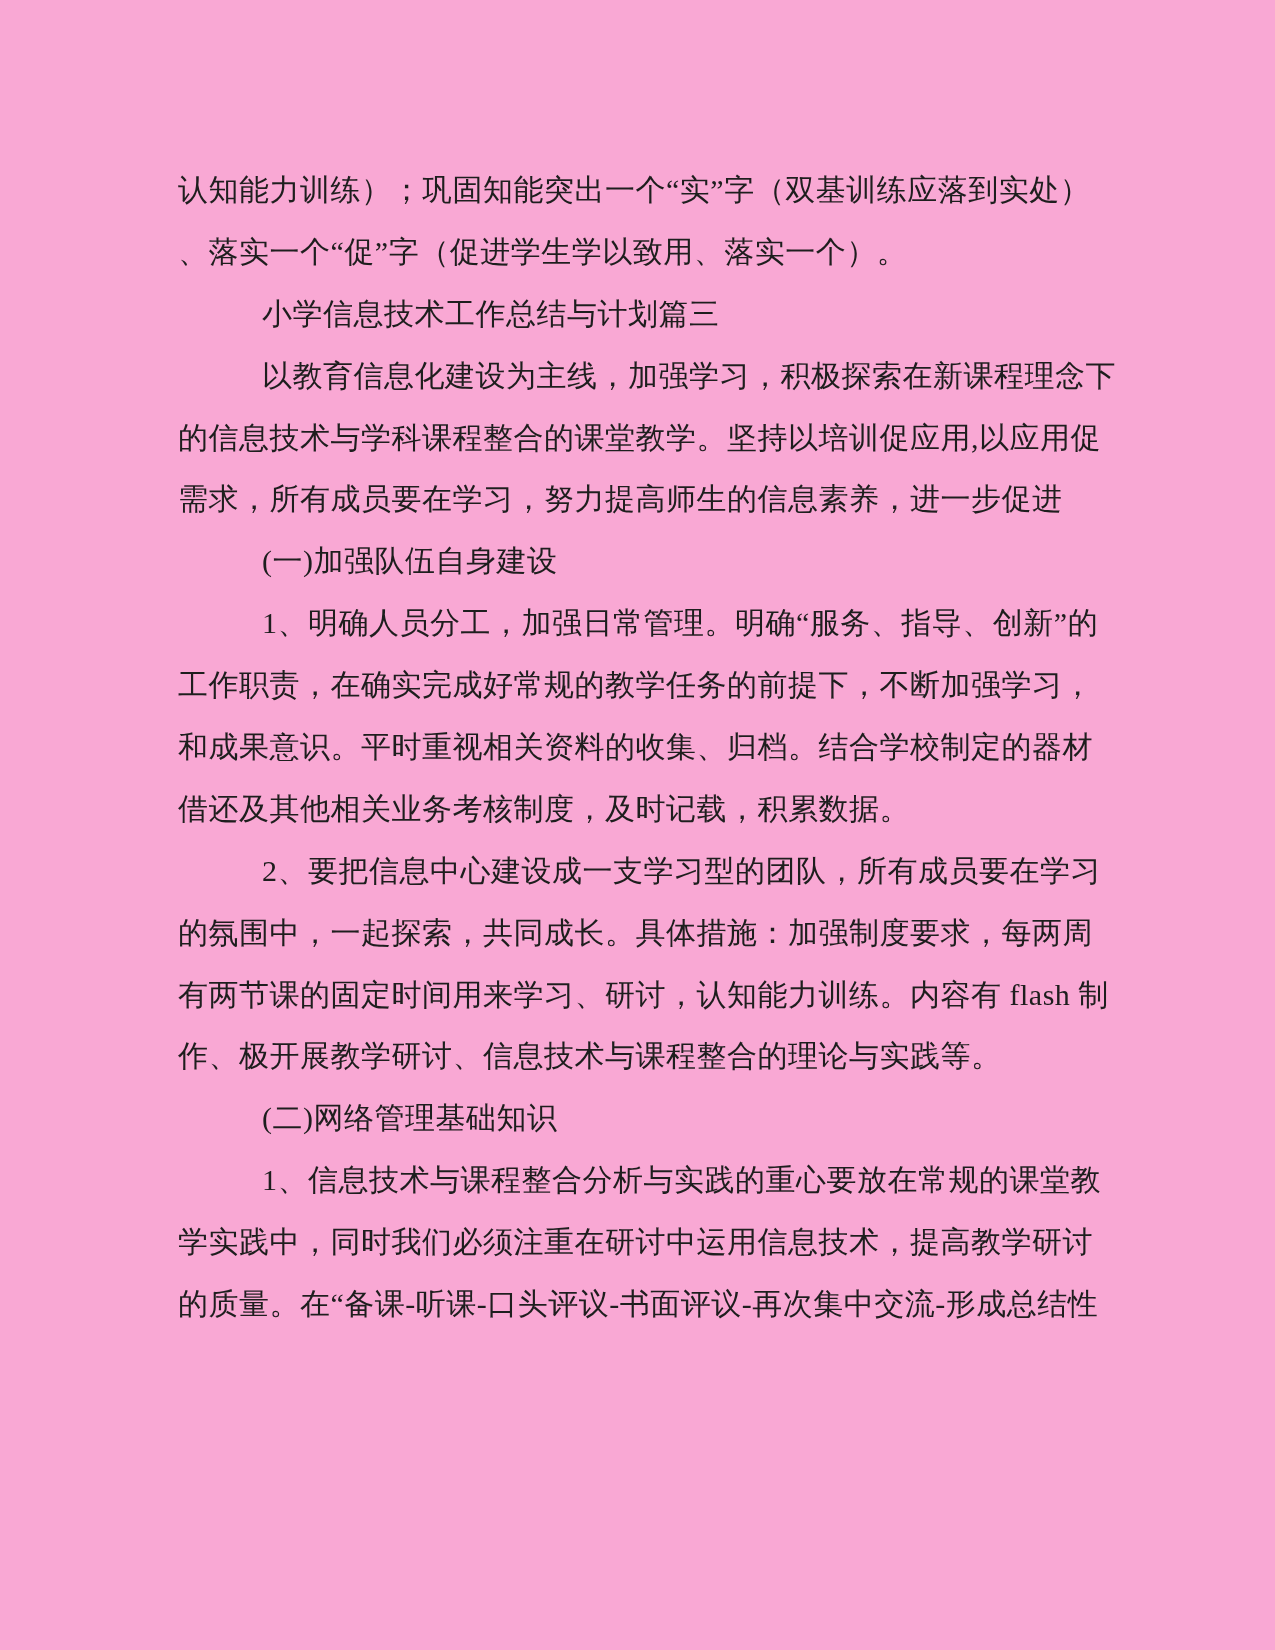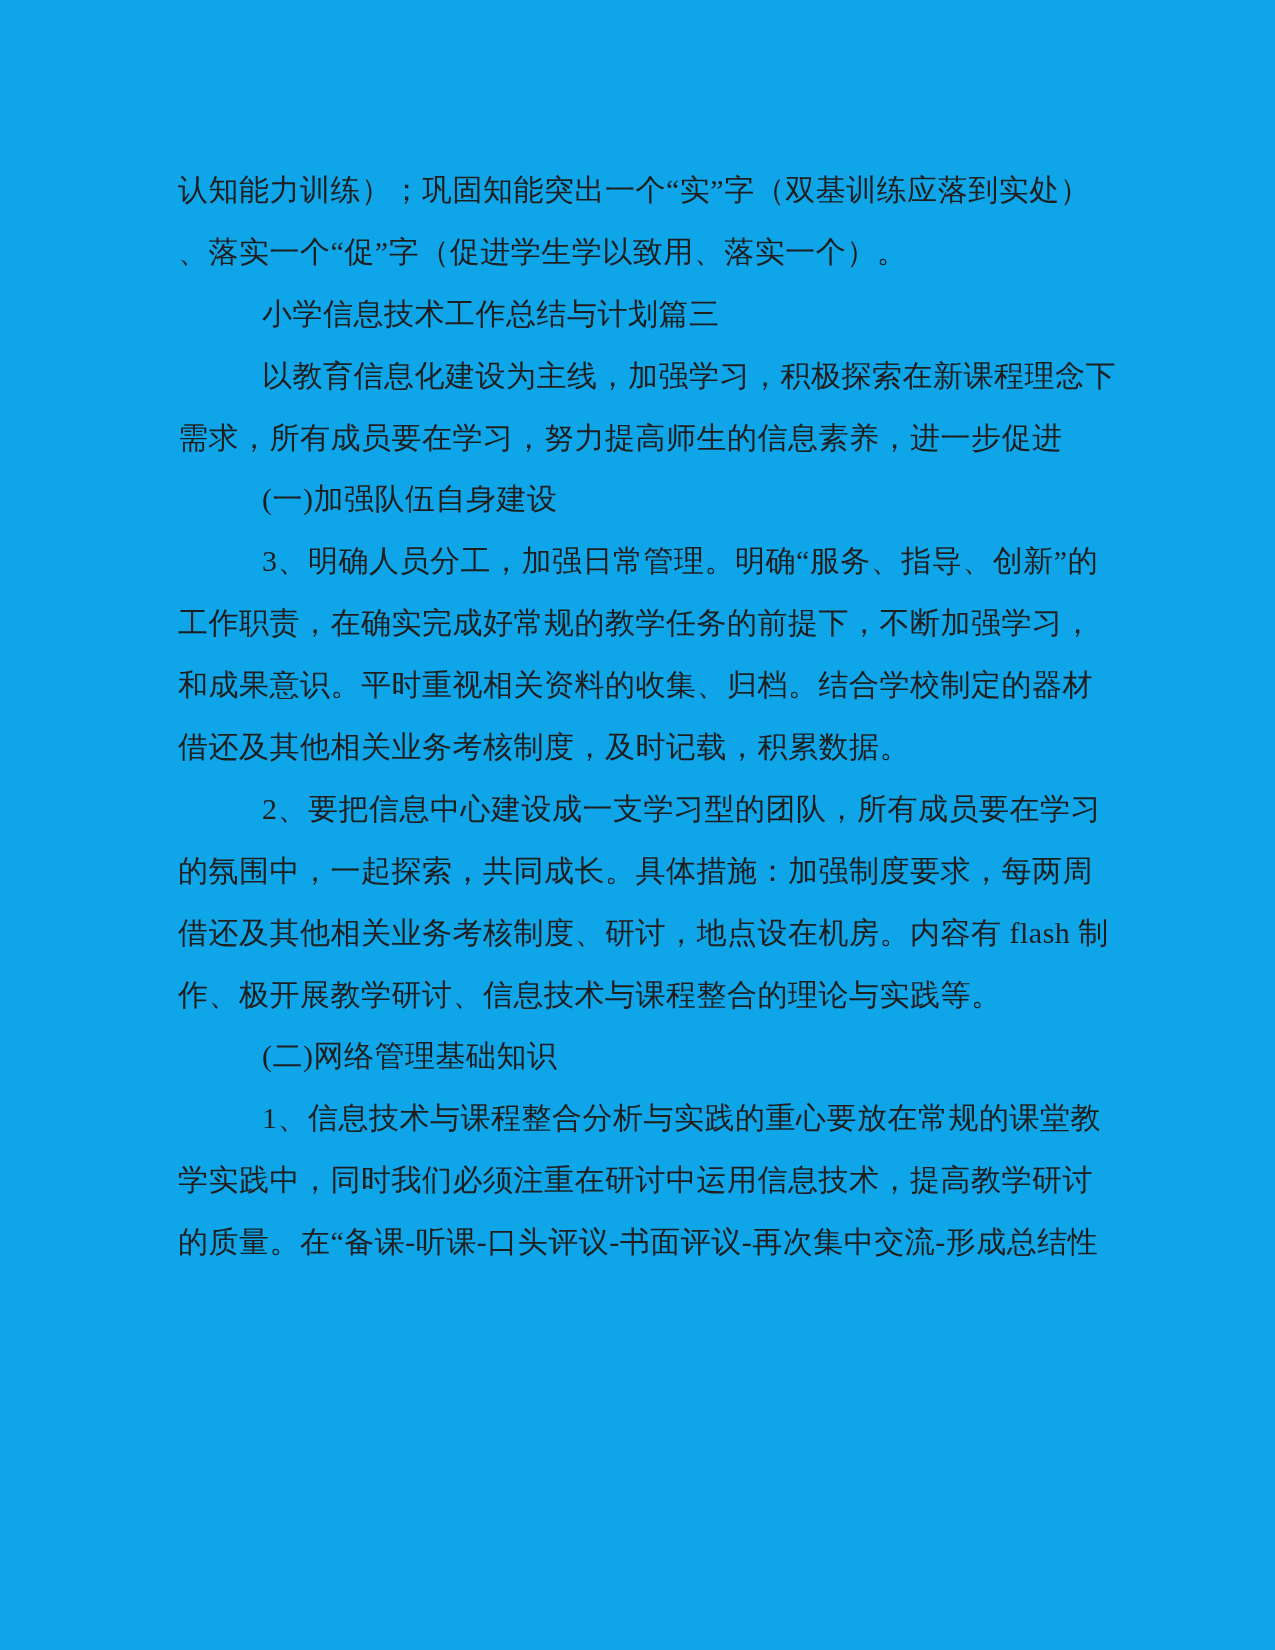--- a/index.html
+++ b/index.html
@@ -13,21 +13,21 @@
     position: relative;
     overflow: hidden;
     font-family: "Liberation Serif", "DejaVu Serif", serif;
   }
   .page {
     position: absolute;
     left: 0;
     top: 0;
     width: 1275px;
     height: 1650px;
-    background: #0ea5e9;
+    background: #f9a8d4;
   }
   .doc-body {
     position: absolute;
     left: 178px;
     top: 159px;
     width: 910px;
   }
   .line {
     font-size: 30px;
     height: 61.9px;
@@ -44,28 +44,29 @@
 </style>
 </head>
 <body style="background: rgb(255, 255, 255);">
 
 <div class="page">
   <div class="doc-body" id="doc-body" style="color: rgb(30, 30, 30);">
       <div class="line">认知能力训练）；巩固知能突出一个“实”字（双基训练应落到实处）</div>
       <div class="line">、落实一个“促”字（促进学生学以致用、落实一个）。</div>
       <div class="line indent">小学信息技术工作总结与计划篇三</div>
       <div class="line indent">以教育信息化建设为主线，加强学习，积极探索在新课程理念下</div>
+      <div class="line">的信息技术与学科课程整合的课堂教学。坚持以培训促应用,以应用促</div>
       <div class="line">需求，所有成员要在学习，努力提高师生的信息素养，进一步促进</div>
       <div class="line indent">(一)加强队伍自身建设</div>
-      <div class="line indent">3、明确人员分工，加强日常管理。明确“服务、指导、创新”的</div>
+      <div class="line indent">1、明确人员分工，加强日常管理。明确“服务、指导、创新”的</div>
       <div class="line">工作职责，在确实完成好常规的教学任务的前提下，不断加强学习，</div>
       <div class="line">和成果意识。平时重视相关资料的收集、归档。结合学校制定的器材</div>
       <div class="line">借还及其他相关业务考核制度，及时记载，积累数据。</div>
       <div class="line indent">2、要把信息中心建设成一支学习型的团队，所有成员要在学习</div>
       <div class="line">的氛围中，一起探索，共同成长。具体措施：加强制度要求，每两周</div>
-      <div class="line">借还及其他相关业务考核制度、研讨，地点设在机房。内容有 flash 制</div>
+      <div class="line">有两节课的固定时间用来学习、研讨，认知能力训练。内容有 flash 制</div>
       <div class="line">作、极开展教学研讨、信息技术与课程整合的理论与实践等。</div>
       <div class="line indent">(二)网络管理基础知识</div>
       <div class="line indent">1、信息技术与课程整合分析与实践的重心要放在常规的课堂教</div>
       <div class="line">学实践中，同时我们必须注重在研讨中运用信息技术，提高教学研讨</div>
       <div class="line">的质量。在“备课-听课-口头评议-书面评议-再次集中交流-形成总结性</div>
     </div>
 </div>
 
 </body></html>

